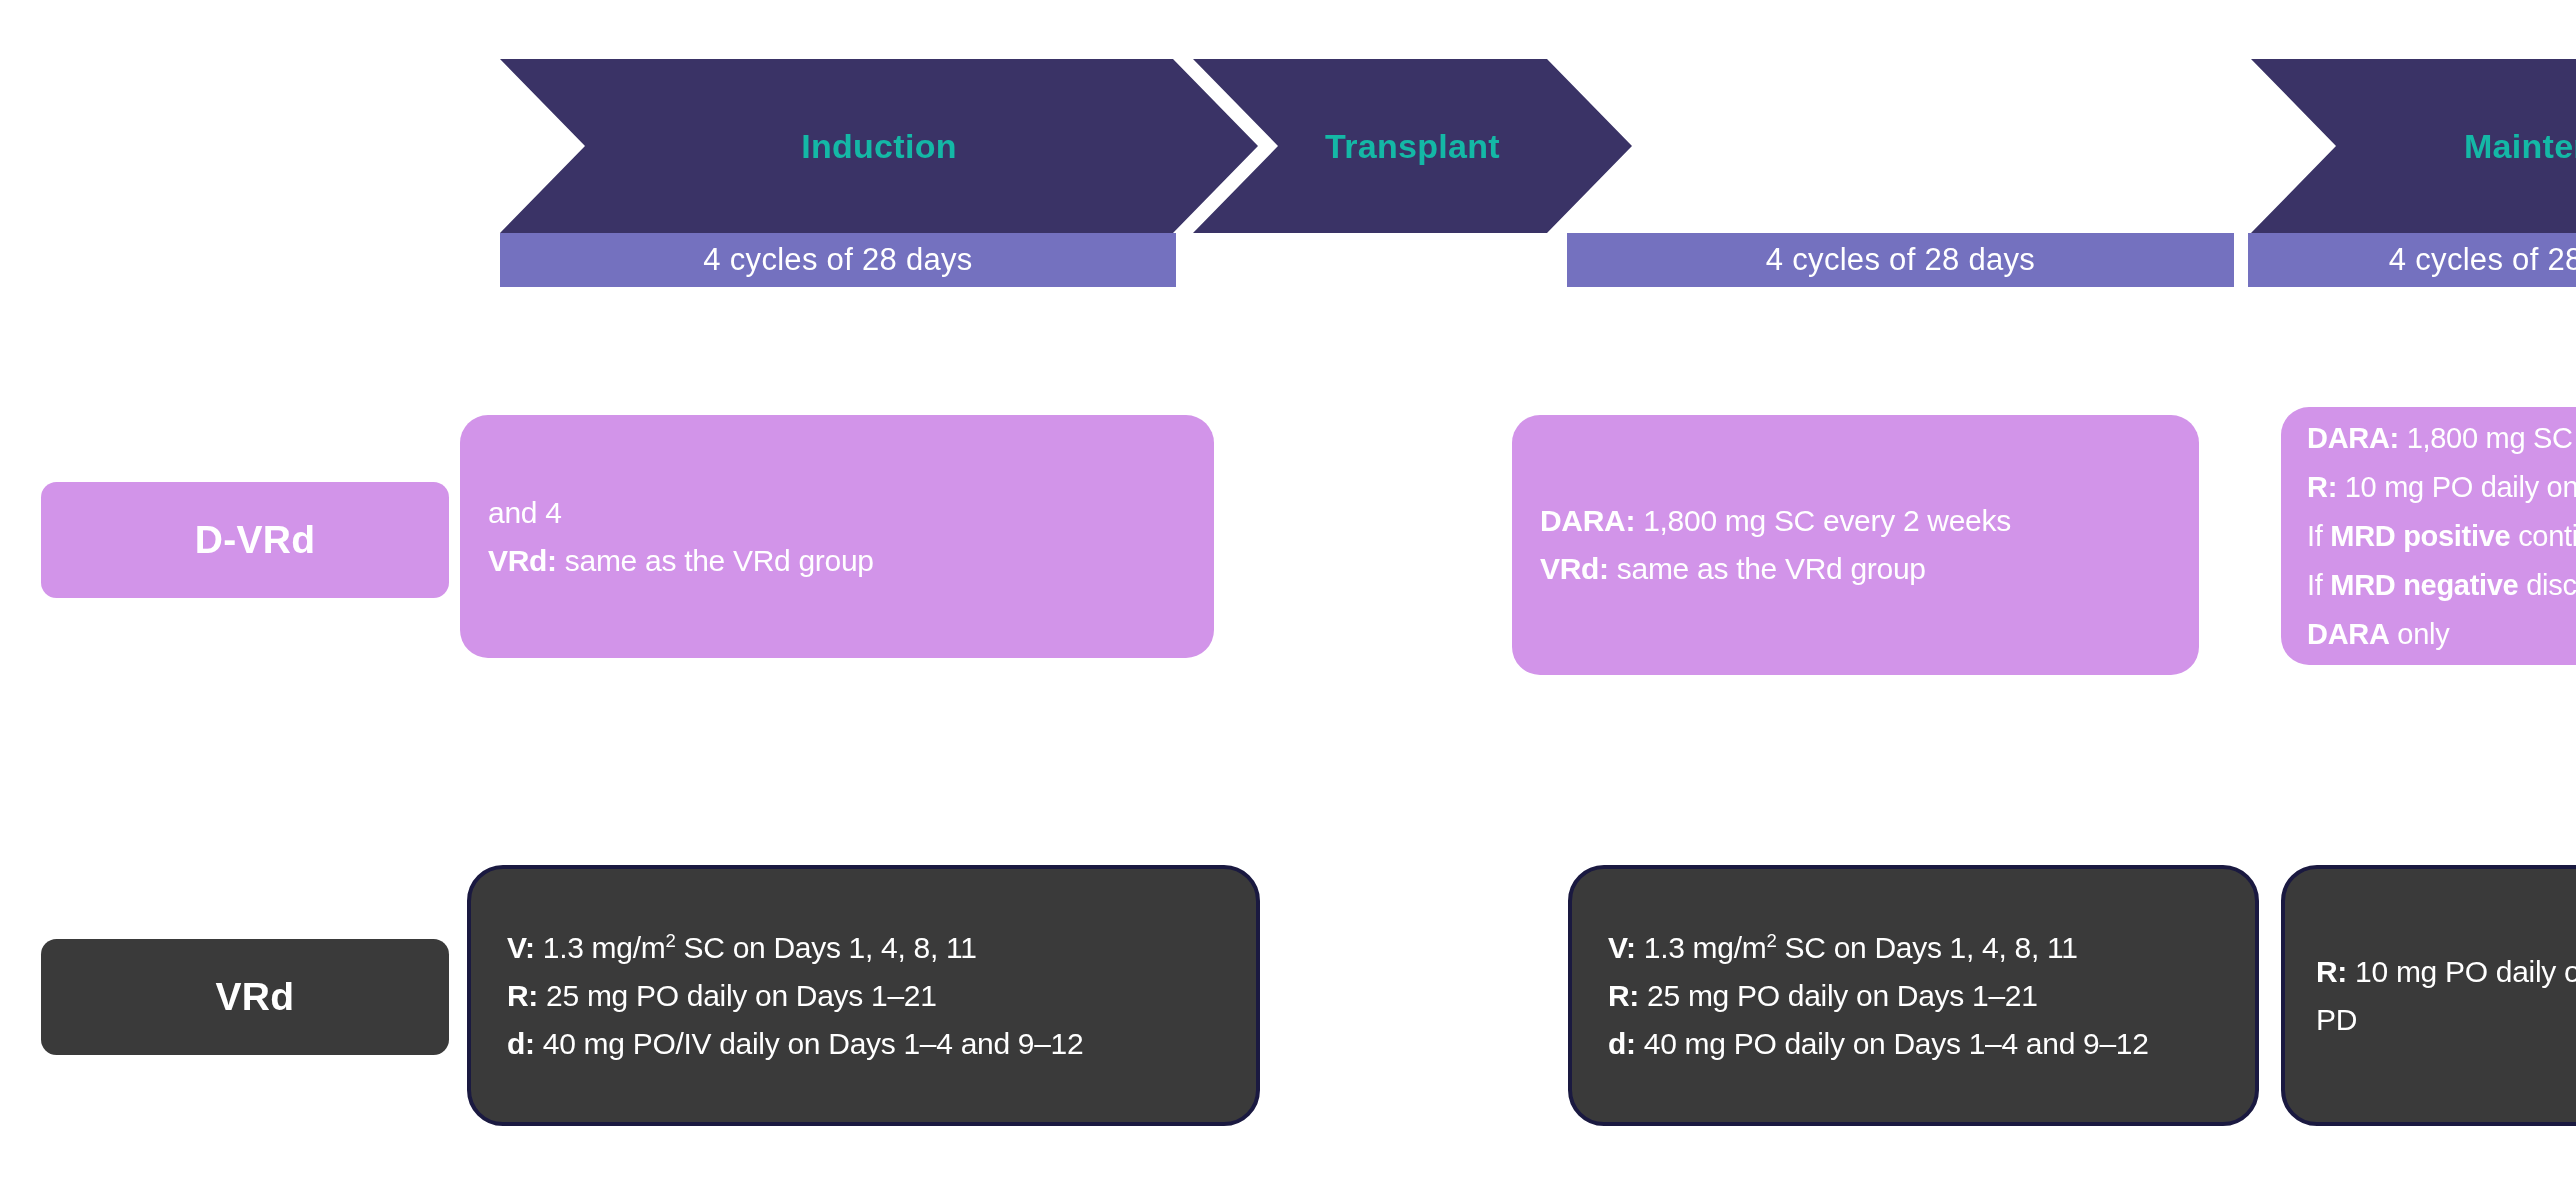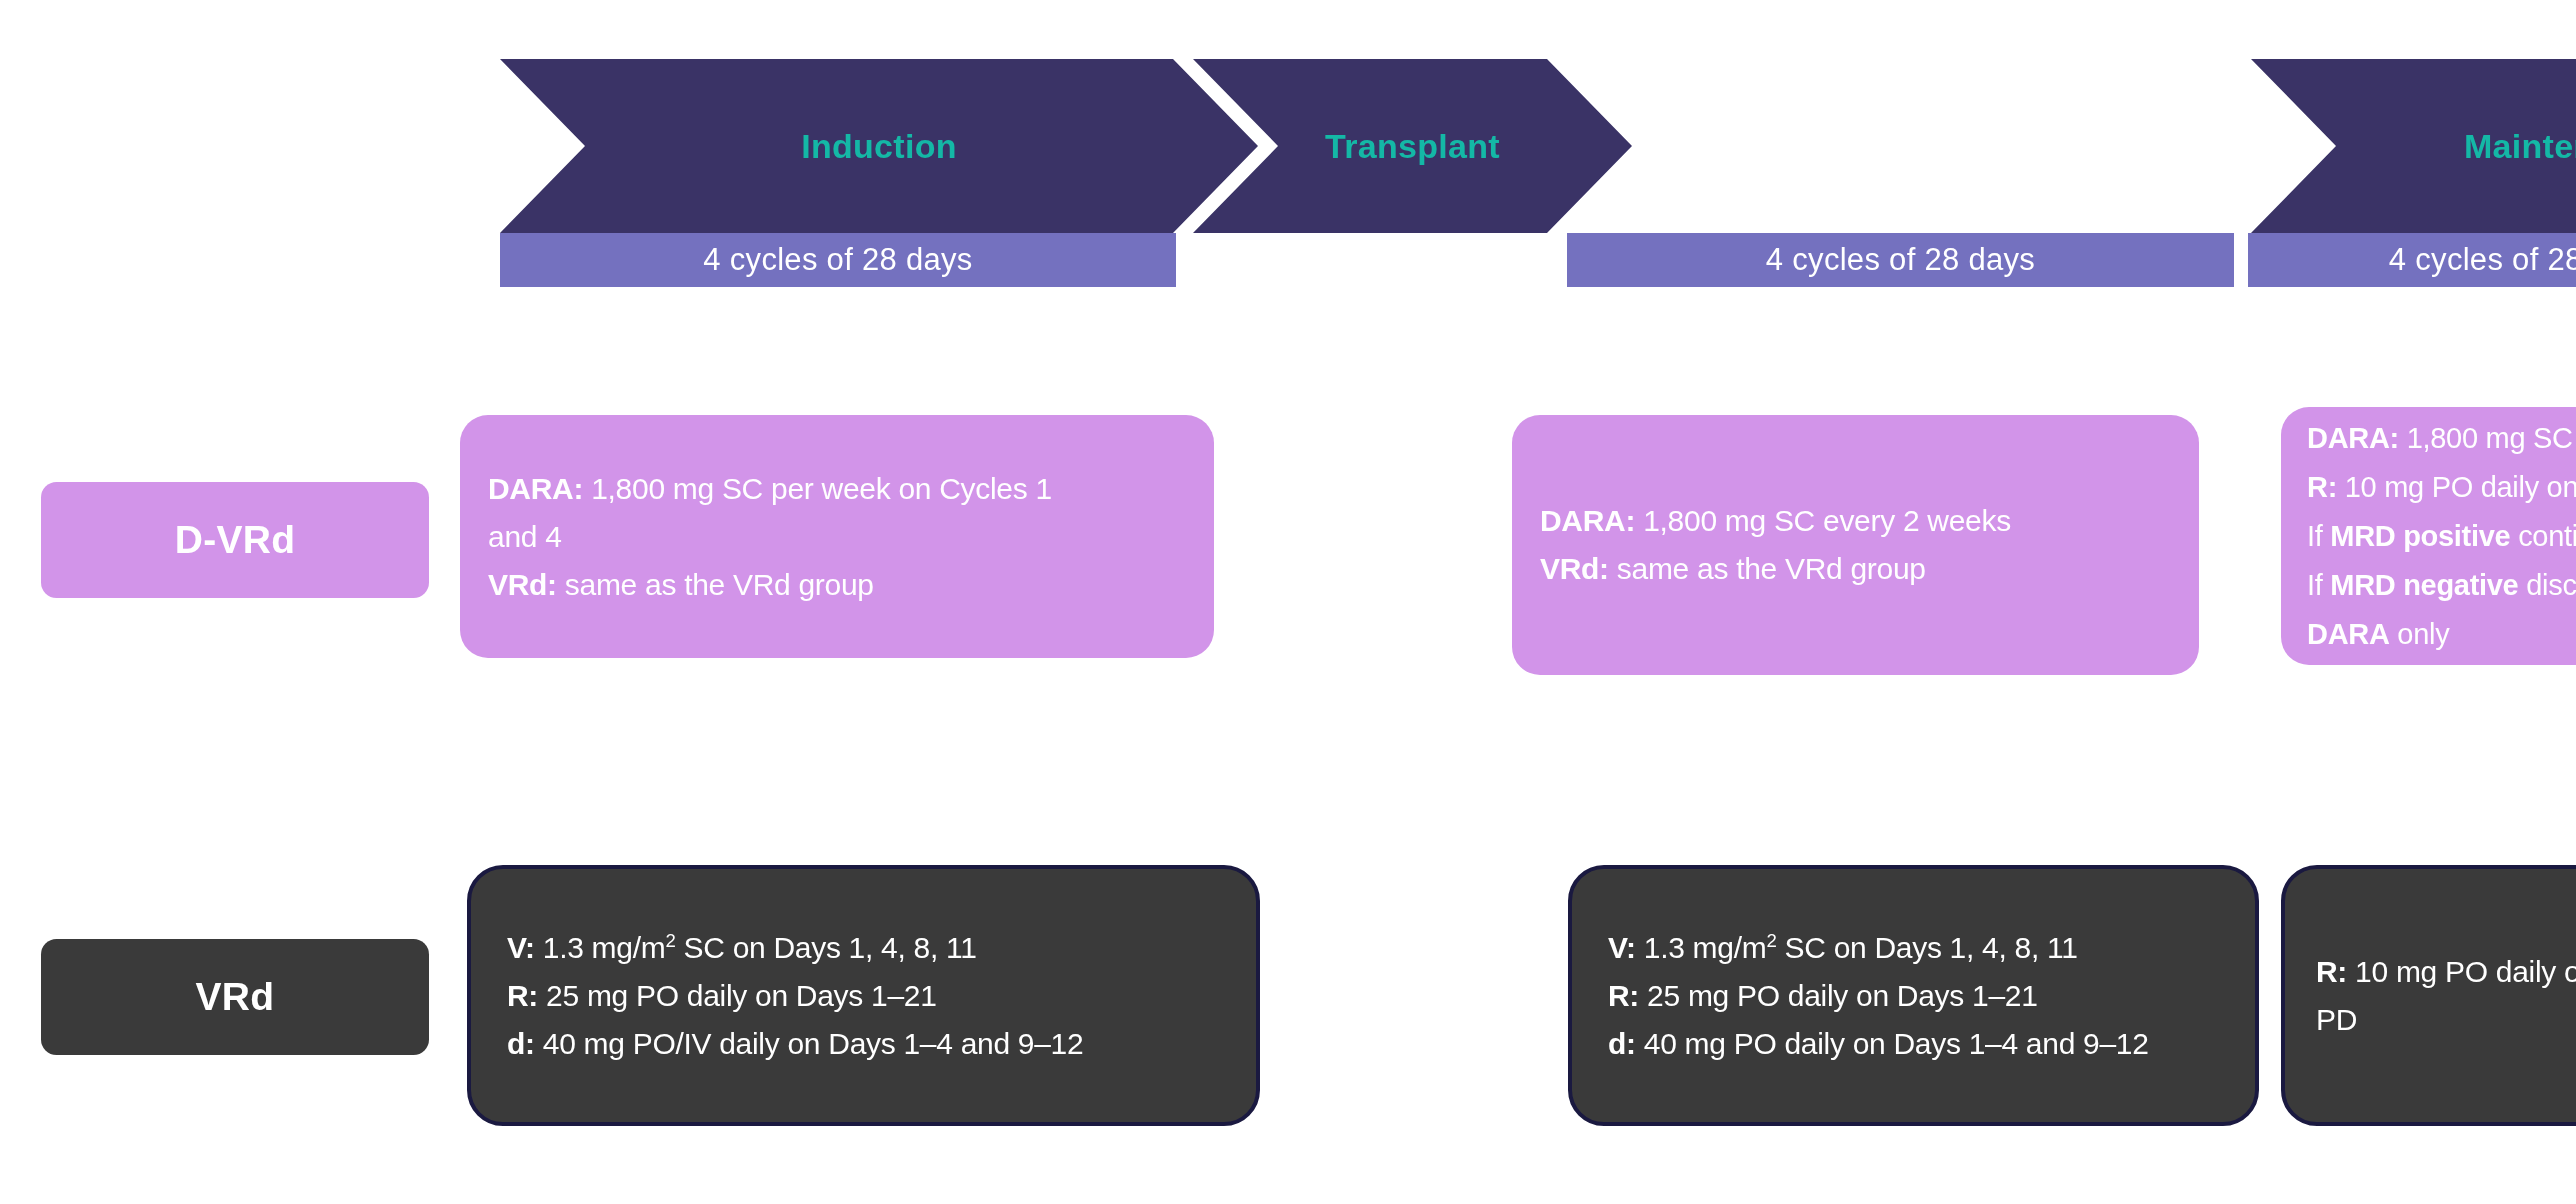--- a/index.html
+++ b/index.html
@@ -35,21 +35,21 @@
   }
   .c-ind{left:500px; width:676px;}
   .c-con{left:1567px;width:667px;}
   .c-mai{left:2248px;width:551px;}
 
   
   .armlabel{
     position:absolute;left:41px;width:388px;height:116px;
     border-radius:15.5px;
     display:flex;align-items:center;justify-content:center;
-    color:#fff;font-size:39px;font-weight:bold;letter-spacing:0.3px;
+    color:#fff;font-size:39px;font-weight:bold;letter-spacing:0.3px;padding-left:20px;
   }
   .l-dvrd{top:482px;background:var(--dvrd);}
   .l-vrd {top:939px;background:var(--vrd);}
 
   
   .rbox{
     position:absolute;
     box-sizing:border-box;
     display:flex;flex-direction:column;justify-content:center;
     align-items:flex-start;
@@ -96,21 +96,20 @@
   </div>
 
   <div class="armlabel l-dvrd">
     <span>D-VRd</span>
   </div>
   <div class="armlabel l-vrd">
     <span>VRd</span>
   </div>
 
   <div class="rbox pink b-dvrd-ind">
-      <div class="line"><b>DARA:</b><span> 1,800 mg SC per week on Cycles 1</span></div>
       <div class="line"><span>and 4</span></div>
       <div class="line"><b>VRd:</b><span> same as the VRd group</span></div>
     </div>
   <div class="rbox pink b-dvrd-con">
       <div class="line"><b>DARA:</b><span> 1,800 mg SC every 2 weeks</span></div>
       <div class="line"><b>VRd:</b><span> same as the VRd group</span></div>
     </div>
   <div class="rbox pink b-dvrd-mai">
       <div class="line"><b>DARA:</b><span> 1,800 mg SC every 4 weeks</span></div>
       <div class="line"><b>R:</b><span> 10 mg PO daily on Days 1–28</span></div>

